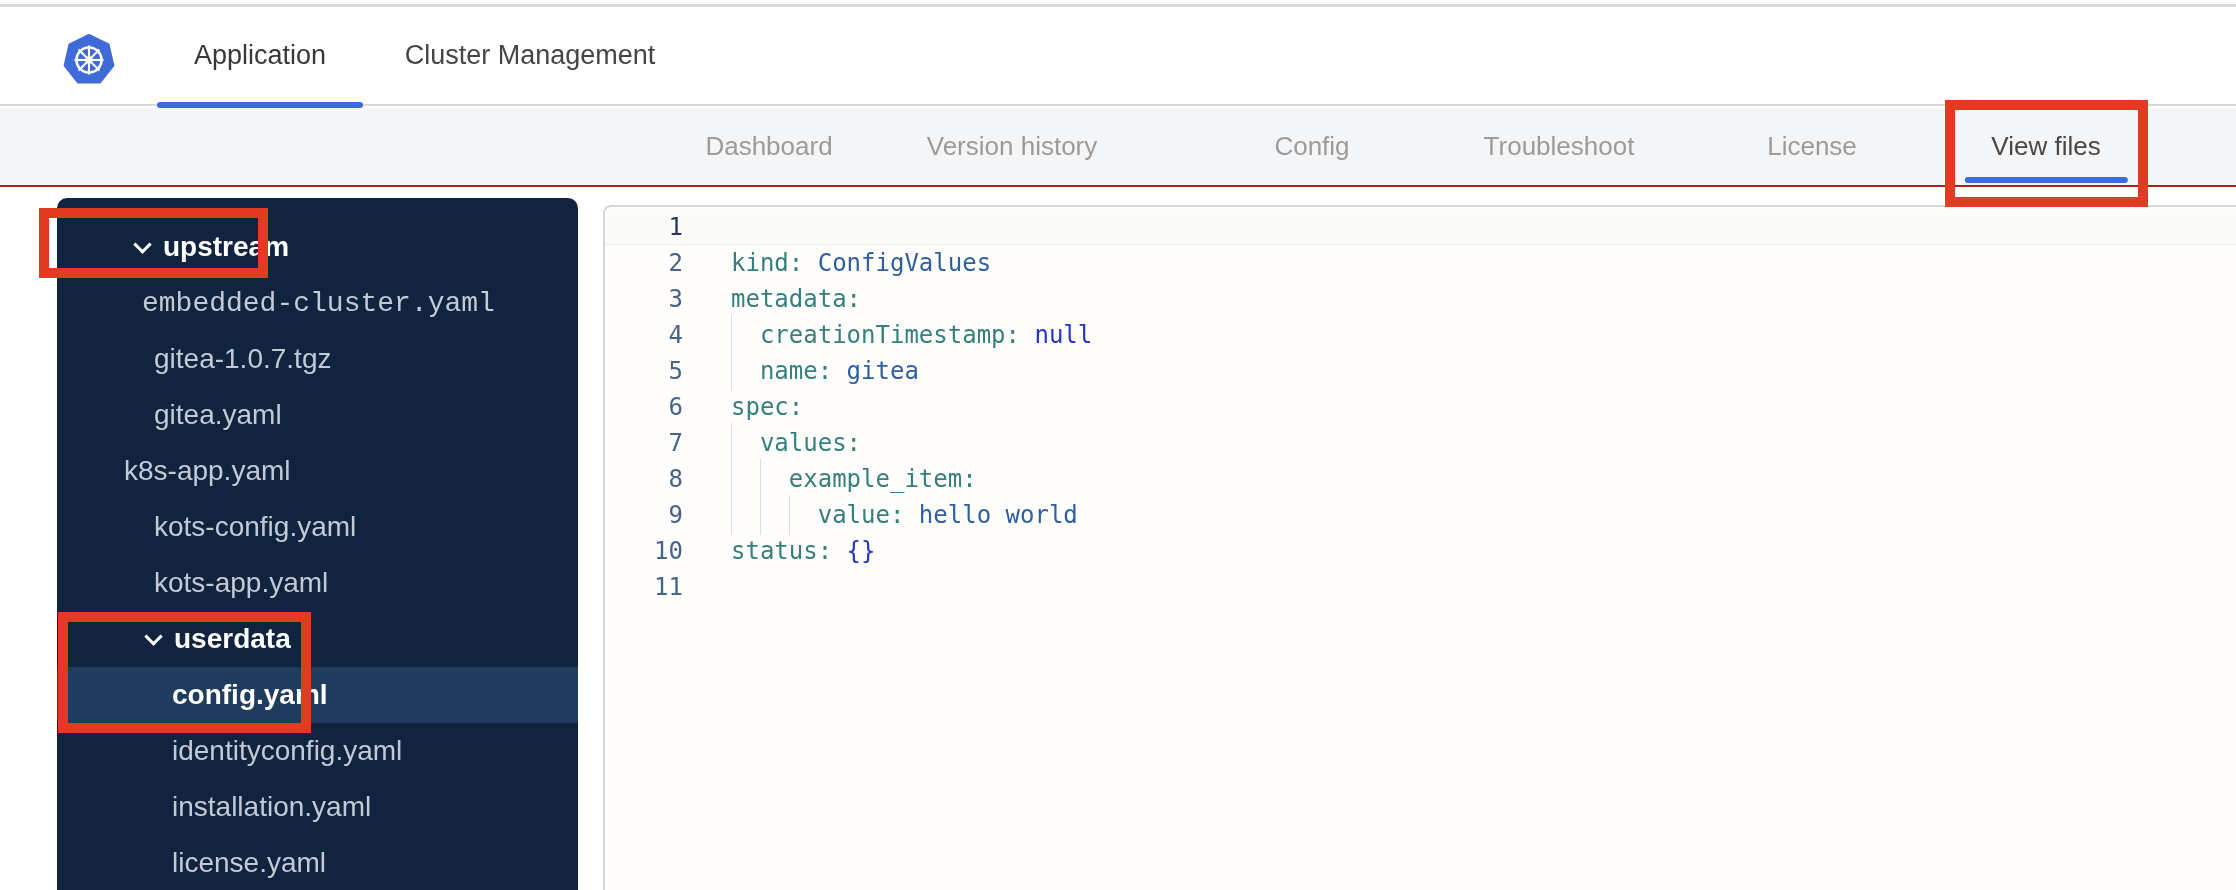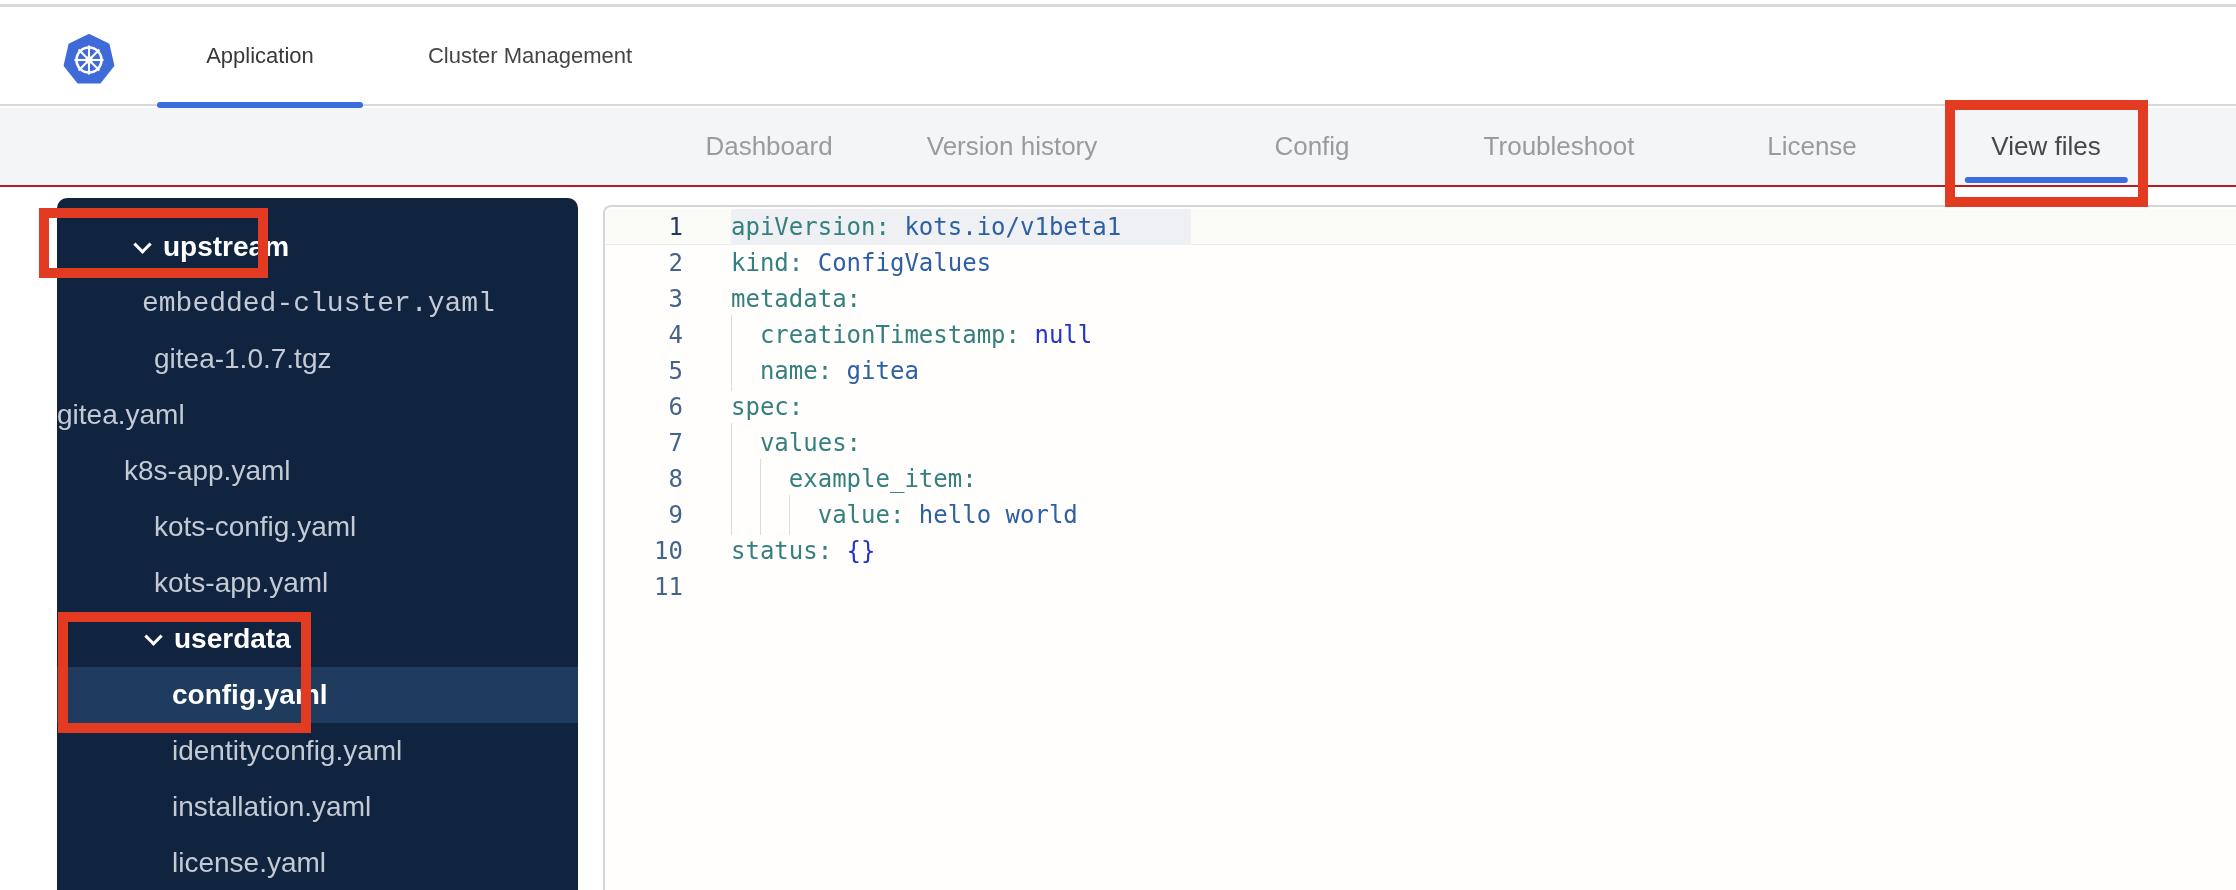--- a/index.html
+++ b/index.html
@@ -8,21 +8,21 @@
   #stage { position:relative; width:2236px; height:890px; background:#fff; }
 
   
   .top-hairline { position:absolute; left:0; top:4px; width:100%; height:3px; background:#dadada; }
 
   
   .header { position:absolute; left:0; top:7px; width:100%; height:99px; background:#fff;
             border-bottom:2px solid #d8d8d8; }
   .logo { position:absolute; left:63px; top:25px; width:52px; height:56px; }
   .header-tab { position:absolute; top:0; height:97px; display:flex; align-items:center;
-                justify-content:center; font-size:22px; color:#454545; cursor:pointer; }
+                justify-content:center; font-size:27px; color:#454545; cursor:pointer; }
   .header-tab.active { color:#383838; font-weight:500; }
   .header-tab .tab-underline { position:absolute; left:50%; transform:translateX(-50%);
                 bottom:-4px; height:6px; border-radius:3px; background:var(--accent-blue); }
 
   
   .subnav { position:absolute; left:0; top:108px; width:100%; height:79px; background:#f4f5f7;
             border-bottom:2px solid #b91c1c; }
   .subnav-item { position:absolute; top:0; height:77px; transform:translateX(-50%);
                  display:flex; align-items:center; font-size:26px; color:#9b9b9b; cursor:pointer; }
   .subnav-item.active { color:#474747; }
@@ -122,21 +122,21 @@
       <div class="tree-row folder" style="padding-left: 79px; align-items: center;">
         <span class="chevron"></span>
         <span>upstream</span>
       </div>
       <div class="tree-row file" style="padding-left: 85px; font-family: Liberation Mono, monospace;">
         <span>embedded-cluster.yaml</span>
       </div>
       <div class="tree-row file" style="padding-left: 97px;">
         <span>gitea-1.0.7.tgz</span>
       </div>
-      <div class="tree-row file" style="">
+      <div class="tree-row file" style="padding-left: 97px;">
         <span>gitea.yaml</span>
       </div>
       <div class="tree-row file" style="padding-left: 67px;">
         <span>k8s-app.yaml</span>
       </div>
       <div class="tree-row file" style="padding-left: 97px;">
         <span>kots-config.yaml</span>
       </div>
       <div class="tree-row file" style="padding-left: 97px;">
         <span>kots-app.yaml</span>
@@ -155,21 +155,20 @@
         <span>installation.yaml</span>
       </div>
       <div class="tree-row file" style="padding-left: 115px;">
         <span>license.yaml</span>
       </div>
     </div>
 
   <div class="editor-panel" id="editor">
       <div class="code-line current">
         <span class="ln">1</span>
-        <span class="code-text hl-patch"><span class="tok-key">apiVersion</span><span class="tok-punc">: </span><span class="tok-val">kots.io/v1beta1</span></span>
       </div>
       <div class="code-line">
         <span class="ln">2</span>
         <span class="code-text"><span class="tok-key">kind</span><span class="tok-punc">: </span><span class="tok-val">ConfigValues</span></span>
       </div>
       <div class="code-line">
         <span class="ln">3</span>
         <span class="code-text"><span class="tok-key">metadata</span><span class="tok-punc">:</span></span>
       </div>
       <div class="code-line">

